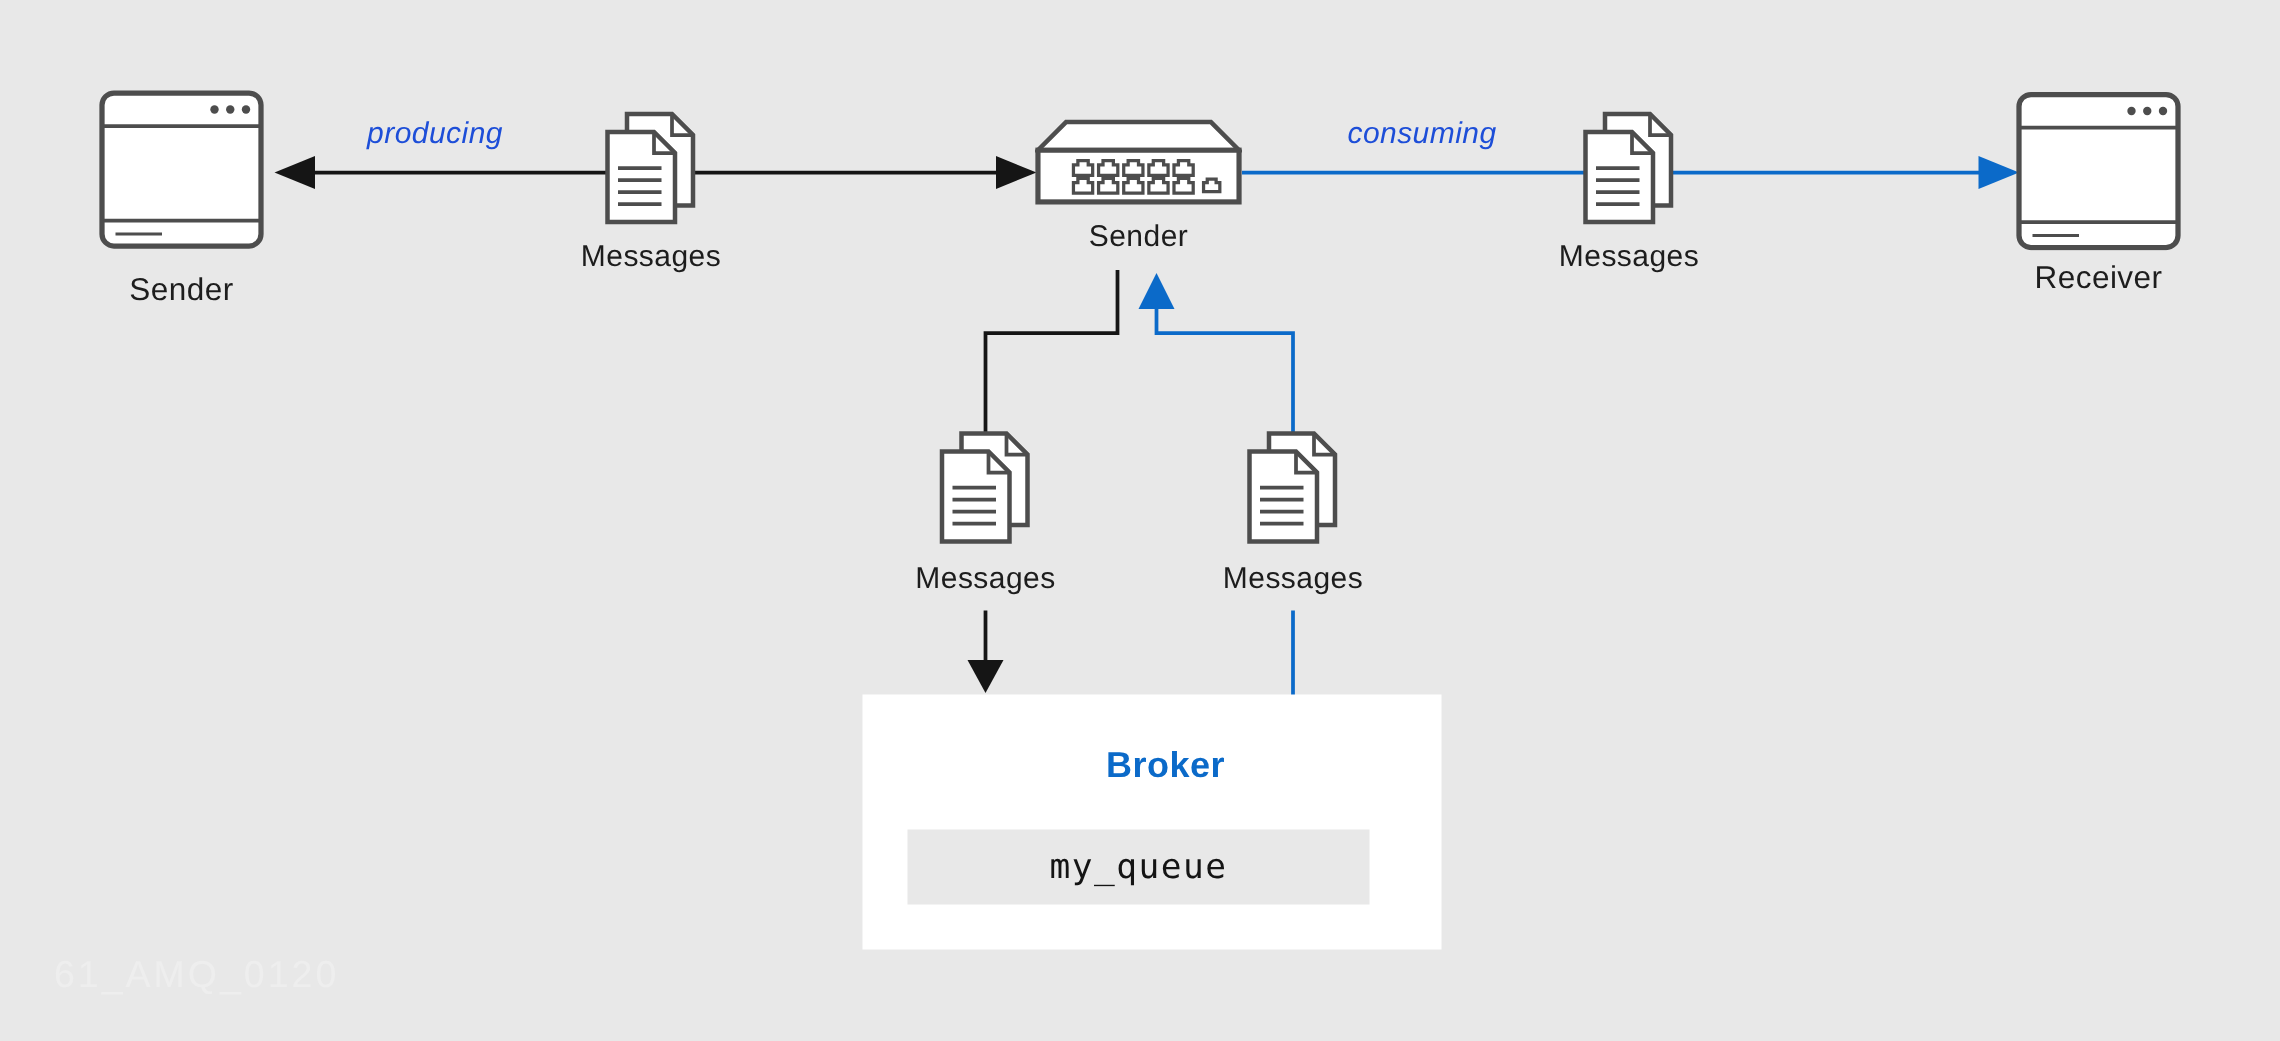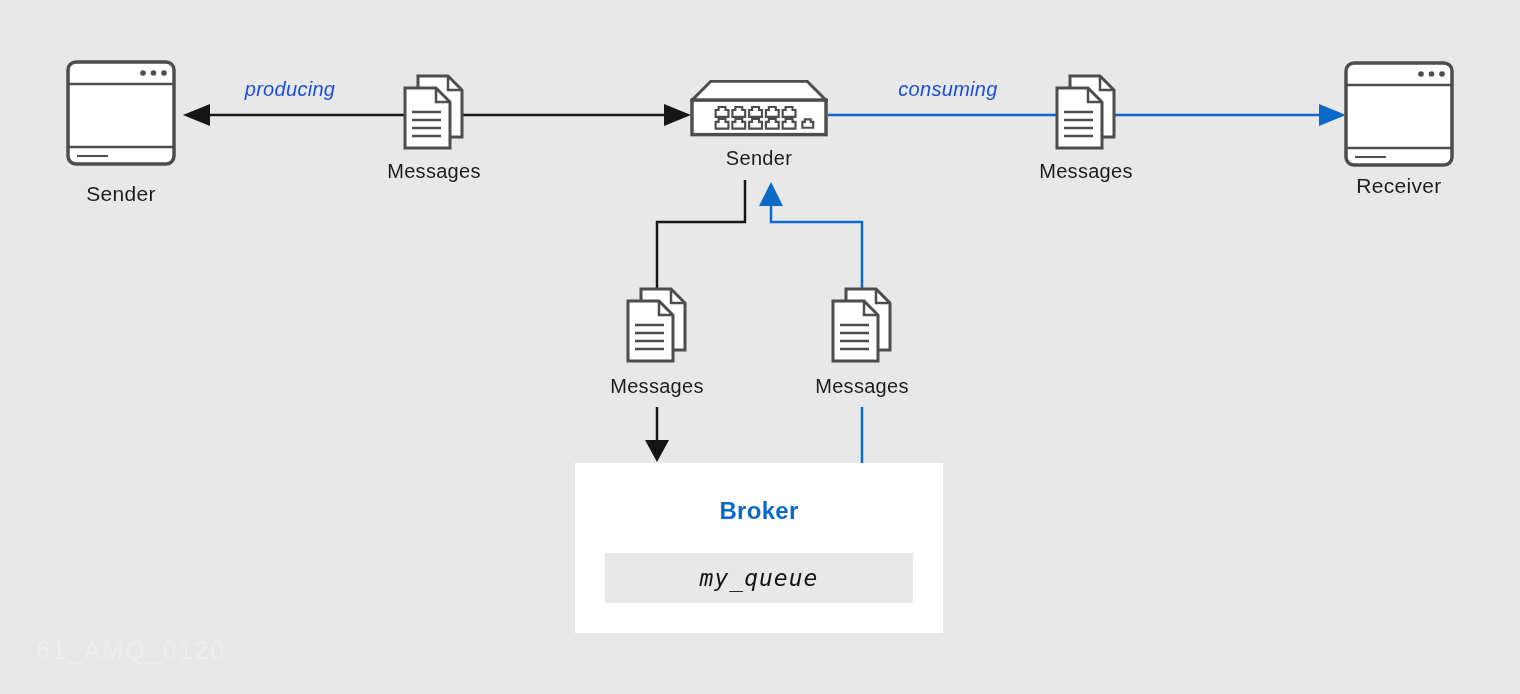--- a/index.html
+++ b/index.html
@@ -20,28 +20,29 @@
   }
   .label.big{font-size:21px;}
   .edge-label{
     position:absolute;transform:translateX(-50%);
     font-size:20px;font-style:italic;color:#1d4ed8;
     white-space:nowrap;letter-spacing:.3px;
   }
   .broker{
     position:absolute;left:575px;top:463px;width:368px;height:170px;
     background:#ffffff;
+    padding-left:18px;
   }
   .broker-title{
     margin-top:34px;text-align:center;
     font-size:24px;font-weight:bold;color:#0b6ac9;letter-spacing:.3px;
   }
   .queue{
     position:absolute;left:30px;top:90px;width:308px;height:50px;
-    background:#e8e8e8;display:flex;align-items:center;justify-content:center;font-style:italic;
+    background:#e8e8e8;display:flex;align-items:center;justify-content:center;
   }
   .queue span{
     font-family:"DejaVu Sans Mono","Liberation Mono",monospace;
     font-size:23px;color:#141414;letter-spacing:1px;
   }
   .watermark{
     position:absolute;left:36px;top:636px;
     font-size:25px;color:#eeeeee;letter-spacing:2px;font-weight:500;
     user-select:none;
   }

